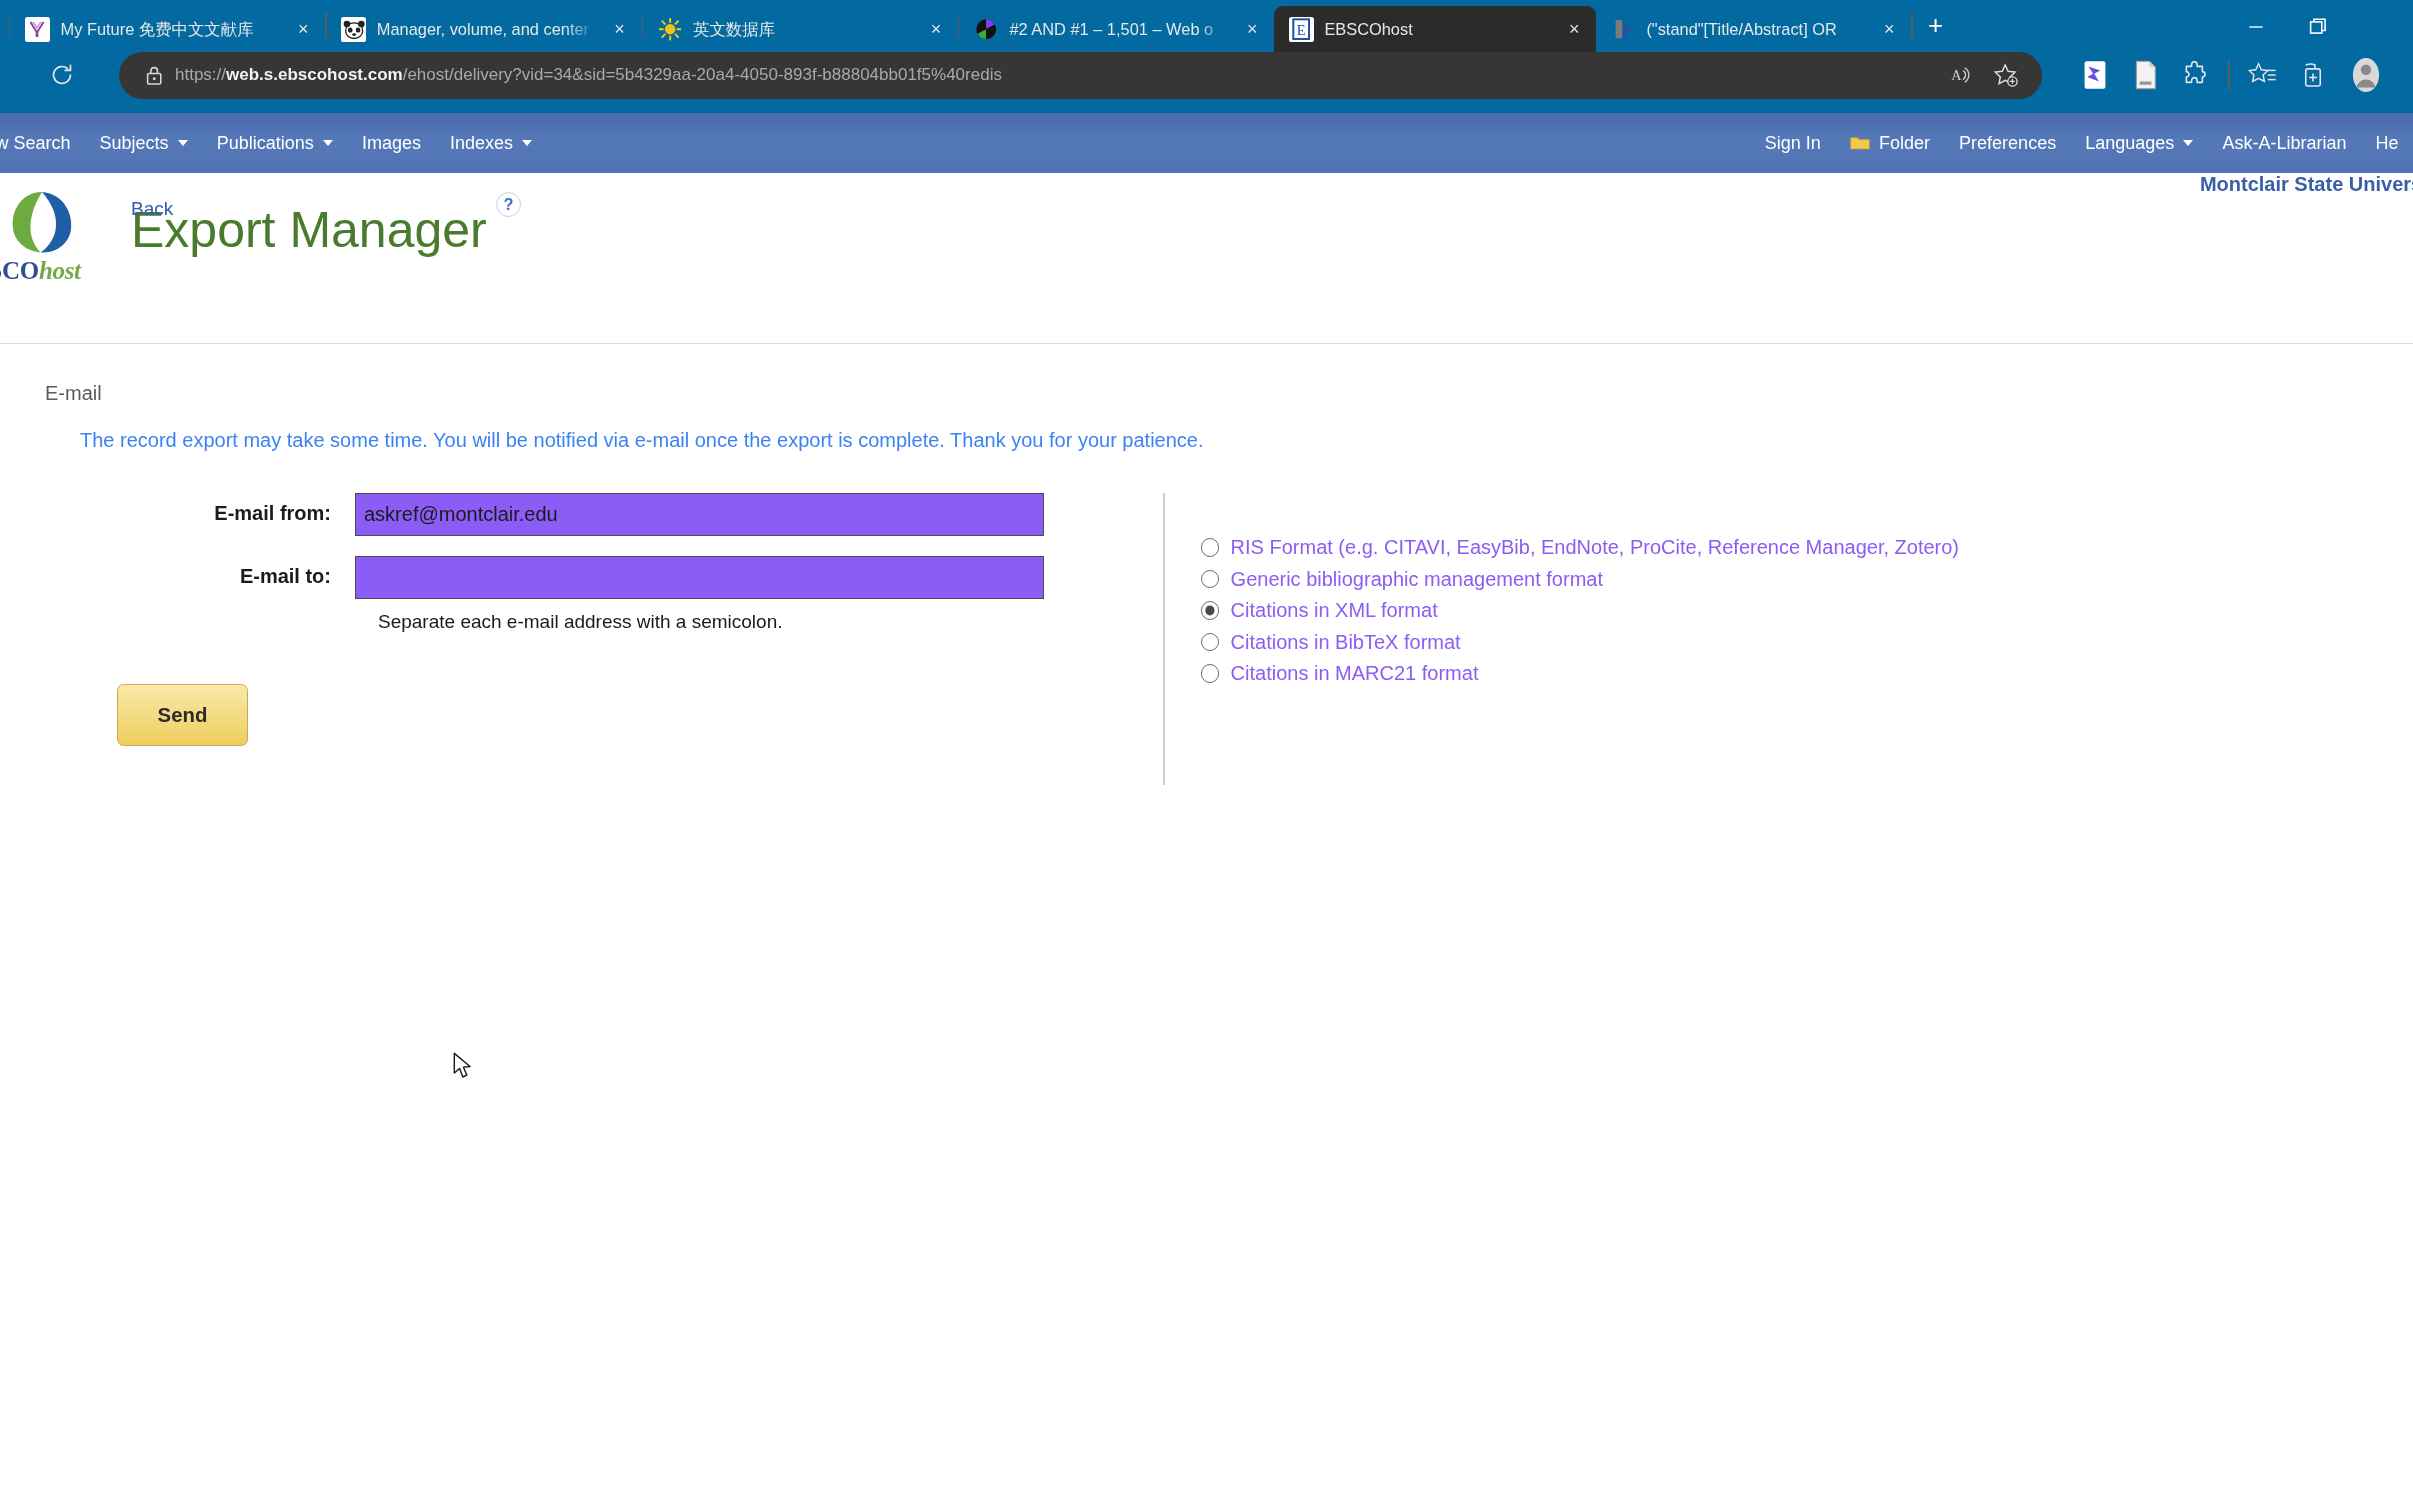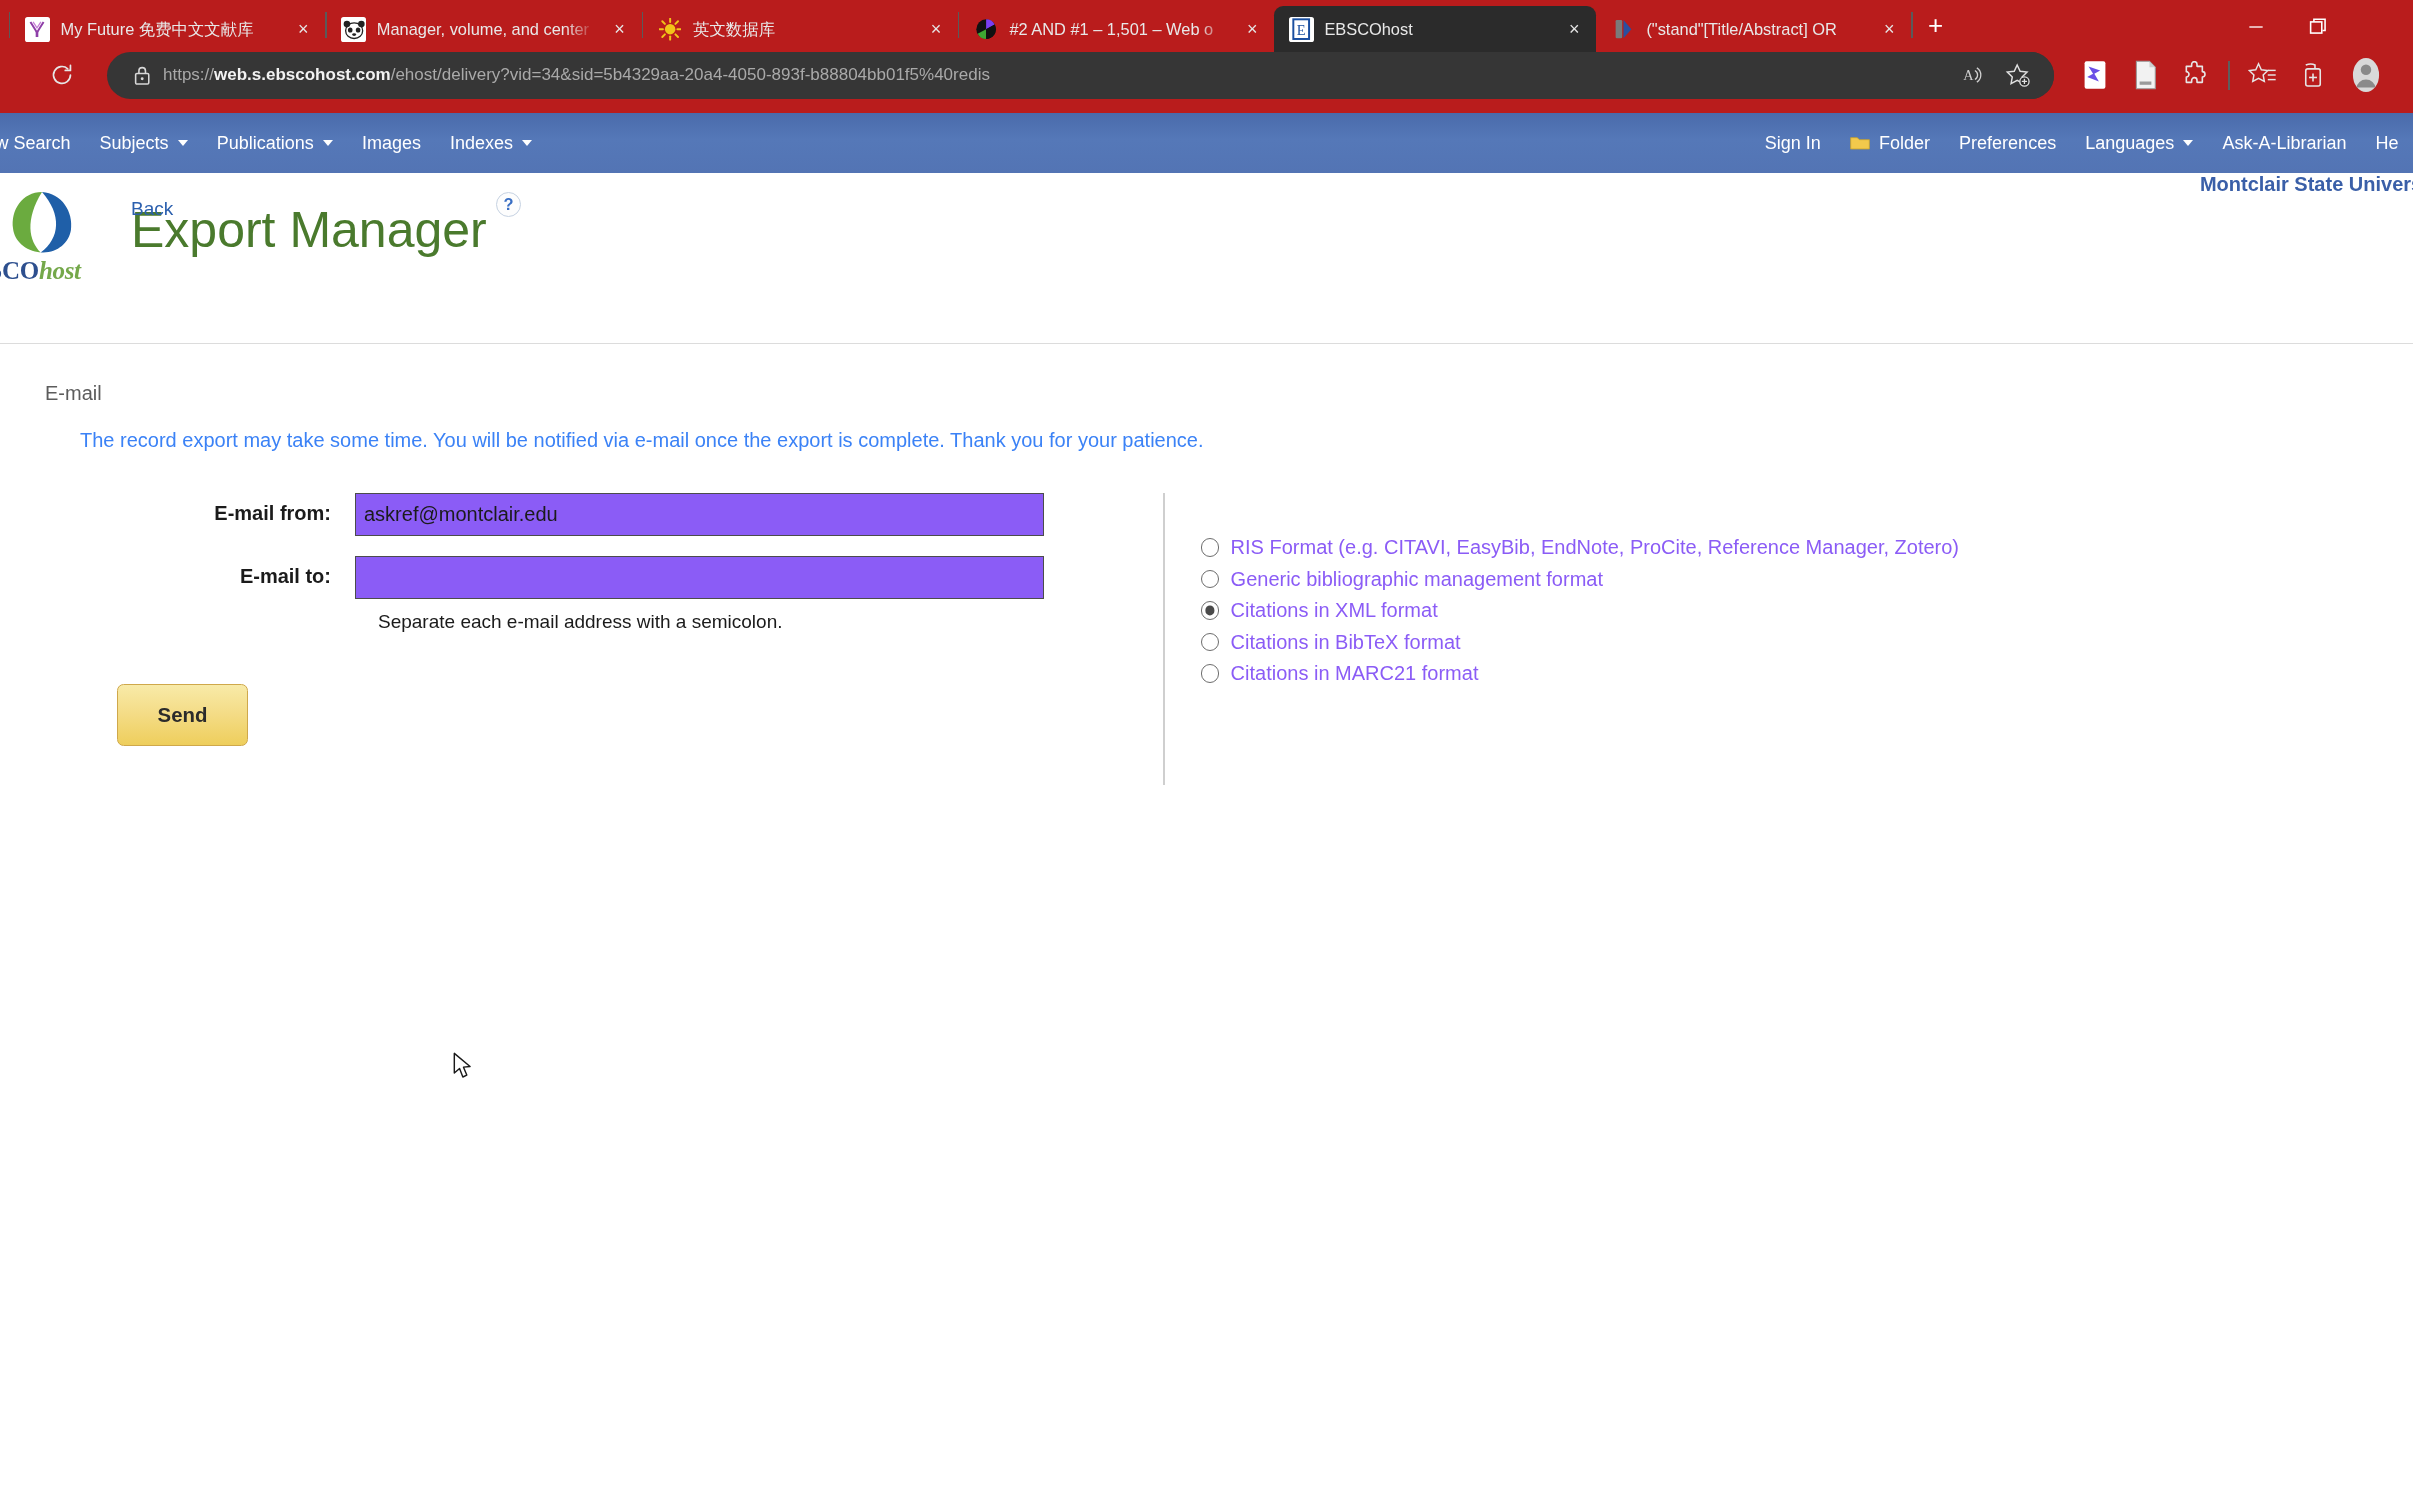--- a/index.html
+++ b/index.html
@@ -4,21 +4,21 @@
 <style>
   * { box-sizing: border-box; margin: 0; padding: 0; }
   html, body {
     width: 2413px; height: 1509px;
     background: #ffffff;
     font-family: "Liberation Sans", sans-serif;
     overflow: hidden;
   }
 
   
-  .browser-chrome { background: #b91c1c; width: 100%; }
+  .browser-chrome { background: #0369a1; width: 100%; }
 
   .tabstrip {
     height: 53px; display: flex; align-items: flex-end;
     position: relative; padding-left: 9.2px;
   }
   .tab {
     height: 47px; display: flex; align-items: center;
     padding: 0 9.2px 0 14.5px; gap: 10.5px;
     position: relative; min-width: 0; flex: 0 0 auto;
     border-radius: 9.2px 9.2px 0 0;
@@ -61,21 +61,21 @@
   
   .fav-myfuture { background: #ffffff; }
   .fav-panda    { background: #ffffff; }
   .fav-sun      { background: transparent; }
   .fav-web      { background: transparent; }
   .fav-ebsco    { background: #ffffff; }
   .fav-pubmed   { background: transparent; }
 
   .urlbar-row {
     height: 60px; display: flex; align-items: center;
-    padding: 0 0 16px 39px; gap: 4px;
+    padding: 0 0 16px 39px; gap: 16px;
   }
   .reload-btn { width: 46px; height: 46px; display:flex; align-items:center; justify-content:center; }
   .omnibox {
     flex: 1 1 auto; height: 47px; background: #363636;
     border-radius: 25px; display: flex; align-items: center;
     padding: 0 20px; margin-left: 18.4px; margin-right: 12px;
     position: relative; overflow: hidden;
   }
   .lock-icon { width: 29px; display:flex; align-items:center; justify-content:center; flex:0 0 auto; }
   .url-text {

